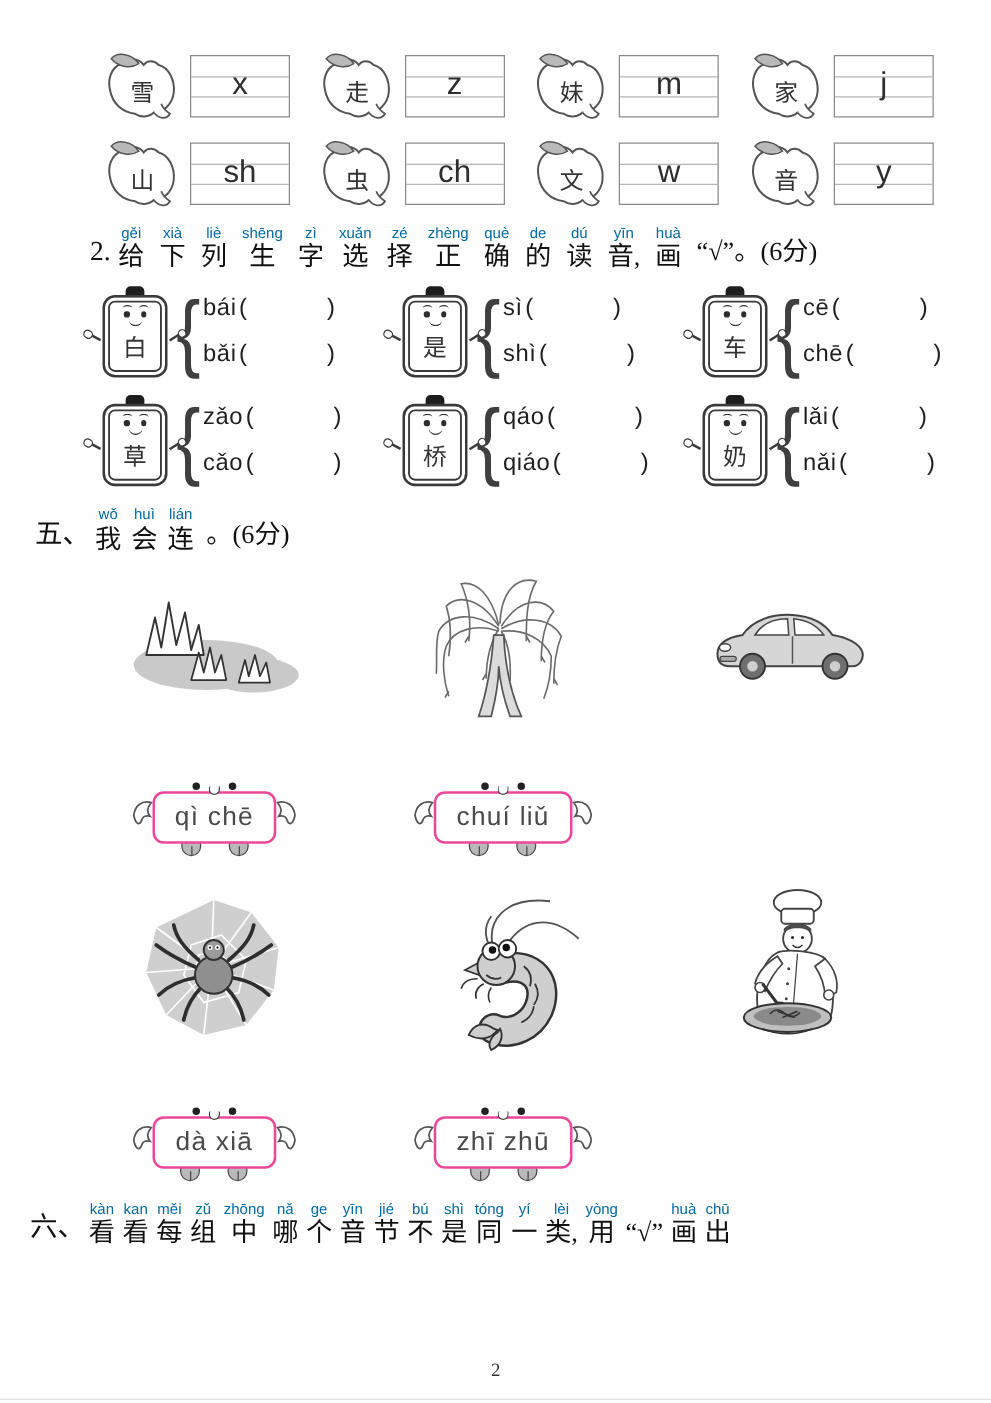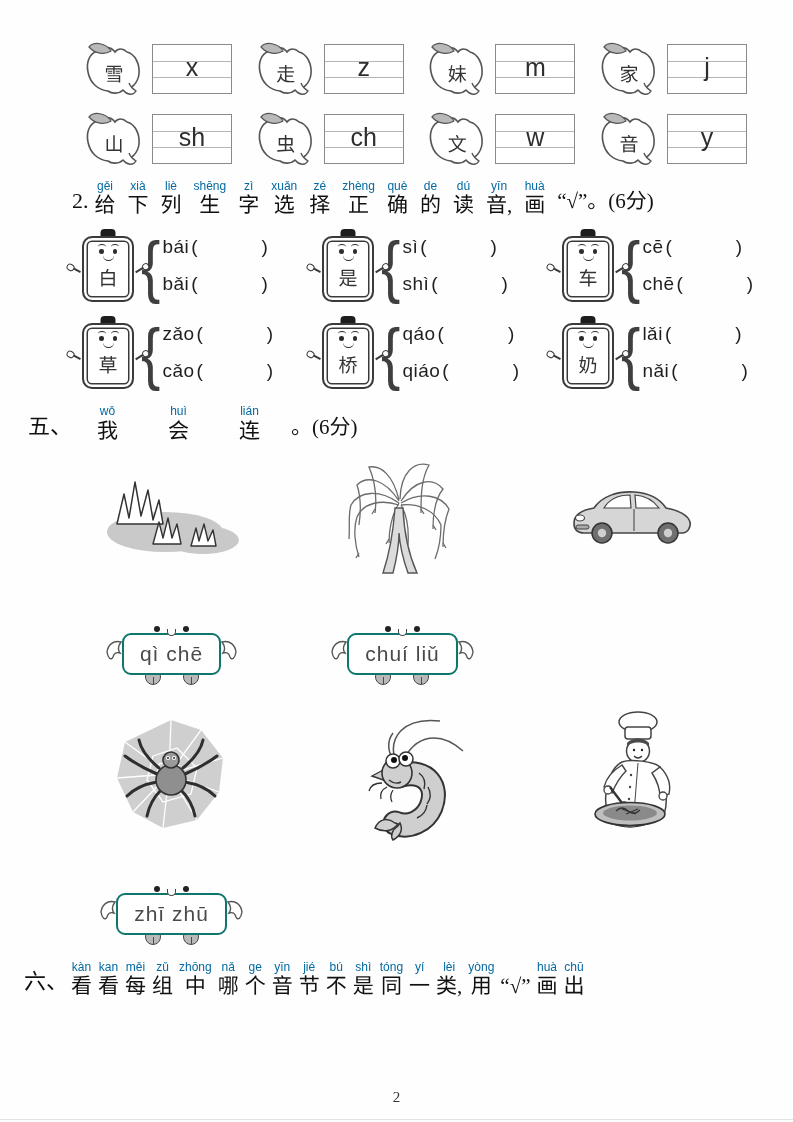--- a/index.html
+++ b/index.html
@@ -40,21 +40,21 @@
   .qnum { font-size: 22px; color: #111; padding-bottom: 3px; white-space: nowrap; }
   .qtail { font-size: 21px; color: #111; padding-bottom: 3px; margin-left: 6px; white-space: nowrap; }
   .ruby-line { display: inline-flex; align-items: flex-end; flex-wrap: nowrap; }
   .ruby-item { display: inline-flex; flex-direction: column; align-items: center; }
   .rt { font-size: 12px; line-height: 1.1; color: #0369a1; white-space: nowrap; min-height: 13px; }
   .rb { font-size: 21px; line-height: 1.15; color: #111;
         font-family: "Liberation Serif", "DejaVu Serif", serif; white-space: nowrap; }
   .q2-head { margin: 14px 0 0 72px; }
   .q2-head .ruby-item { margin: 0 6px; }
   .q5-head { margin: 16px 0 0 28px; }
-  .q5-head .ruby-item { margin: 0 25px; }
+  .q5-head .ruby-item { margin: 0 4px; }
   .q6-head { margin: 16px 0 0 24px; }
   .q6-head .ruby-item { margin: 0 3px; }
   .q6-line2 { margin: 2px 0 0 70px; }
 
   
   .bat-grid {
     display: grid; grid-template-columns: 240px 240px 1fr;
     row-gap: 14px; padding-left: 82px; margin-top: 12px;
   }
   .bgroup { display: flex; align-items: center; }
@@ -111,21 +111,21 @@
   
   .plaque { display: flex; flex-direction: column; align-items: center; }
   .plaque-eyes { display: flex; align-items: flex-start; gap: 7px; margin-bottom: -3px; z-index: 2; }
   .p-eye { width: 6px; height: 6px; background: #222; border-radius: 50%; margin-top: 0; }
   .p-beak {
     width: 9px; height: 7px; background: #fff; border: 1.5px solid #444; border-top: none;
     border-radius: 0 0 9px 9px; margin-top: 3px;
   }
   .plaque-body { position: relative; }
   .plaque-box {
-    position: relative; border: 2px solid #0f766e; border-radius: 9px; background: #fff;
+    position: relative; border: 2px solid #ec4899; border-radius: 9px; background: #fff;
     padding: 7px 16px; min-width: 96px; text-align: left; z-index: 1;
   }
   .plaque-text { font-size: 21px; color: #4a4a4a; letter-spacing: 1px; white-space: nowrap; }
   .wing { position: absolute; top: 7px; z-index: 0; }
   .wing.wl { left: -16px; }
   .wing.wr { right: -16px; transform: scaleX(-1); }
   .plaque-feet { display: flex; gap: 22px; margin-top: -3px; }
   .p-foot {
     position: relative; width: 16px; height: 13px; background: #b9b9b9;
     border: 1.5px solid #4a4a4a; border-radius: 4px 4px 8px 8px;
@@ -689,20 +689,40 @@
     <div class="plaque">
       <div class="plaque-eyes">
           <span class="p-eye"></span>
           <span class="p-beak"></span>
           <span class="p-eye"></span>
         </div>
       <div class="plaque-body">
         <svg class="wing wl" width="17" height="22" viewBox="0 0 17 22">
             <use href="#wingShape"></use>
           </svg>
+        <div class="plaque-box"><span class="plaque-text">dà xiā</span></div>
+        <svg class="wing wr" width="17" height="22" viewBox="0 0 17 22">
+            <use href="#wingShape"></use>
+          </svg>
+      </div>
+      <div class="plaque-feet">
+          <span class="p-foot"></span>
+          <span class="p-foot"></span>
+        </div>
+    </div>
+    <div class="plaque">
+      <div class="plaque-eyes">
+          <span class="p-eye"></span>
+          <span class="p-beak"></span>
+          <span class="p-eye"></span>
+        </div>
+      <div class="plaque-body">
+        <svg class="wing wl" width="17" height="22" viewBox="0 0 17 22">
+            <use href="#wingShape"></use>
+          </svg>
         <div class="plaque-box"><span class="plaque-text">zhī zhū</span></div>
         <svg class="wing wr" width="17" height="22" viewBox="0 0 17 22">
             <use href="#wingShape"></use>
           </svg>
       </div>
       <div class="plaque-feet">
           <span class="p-foot"></span>
           <span class="p-foot"></span>
         </div>
     </div>

